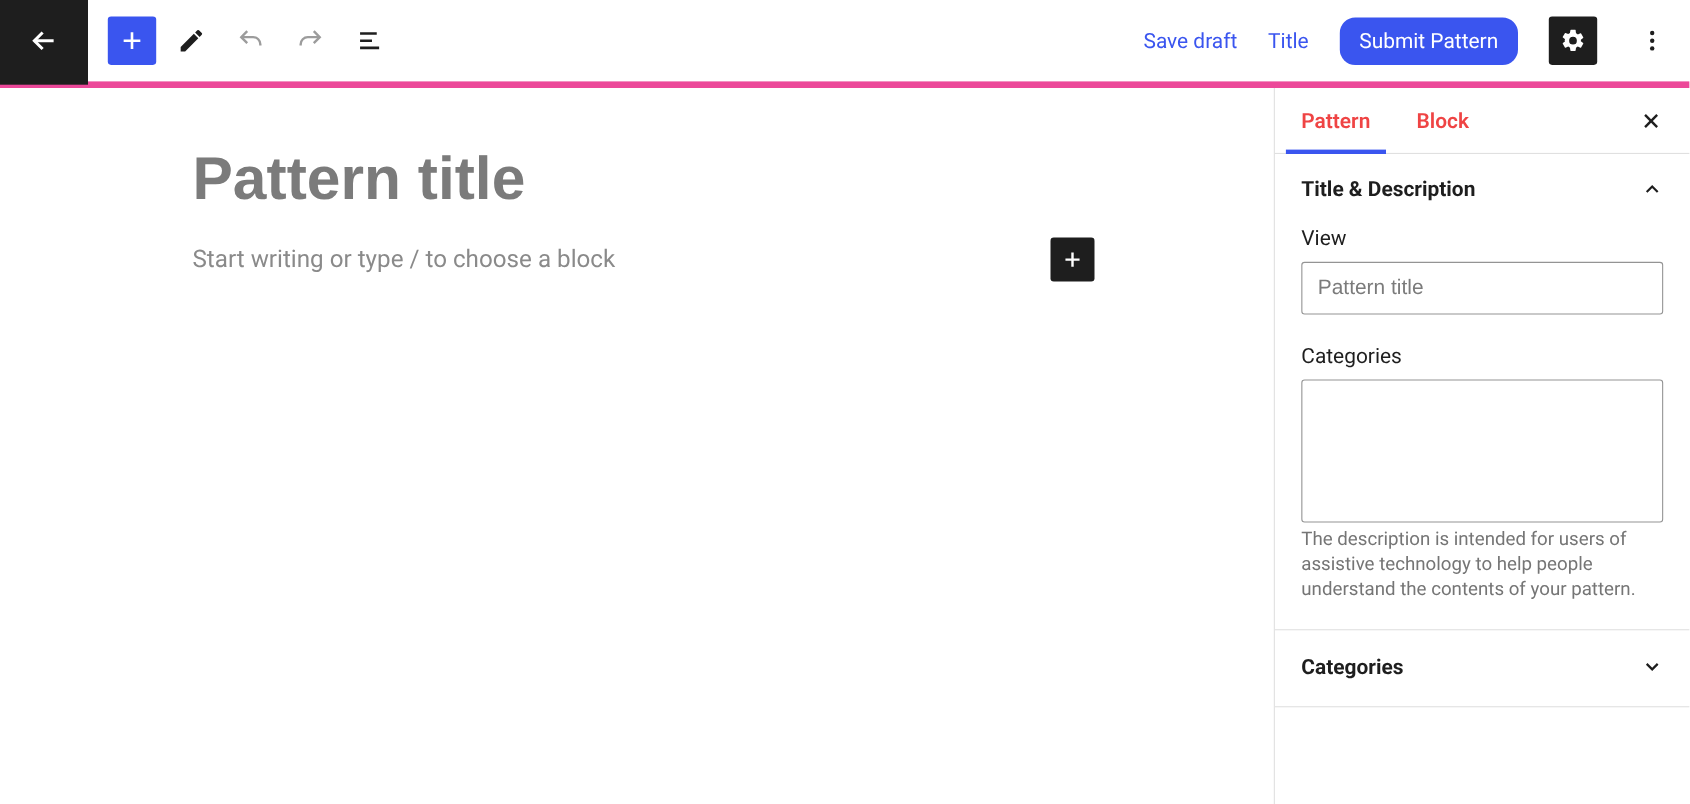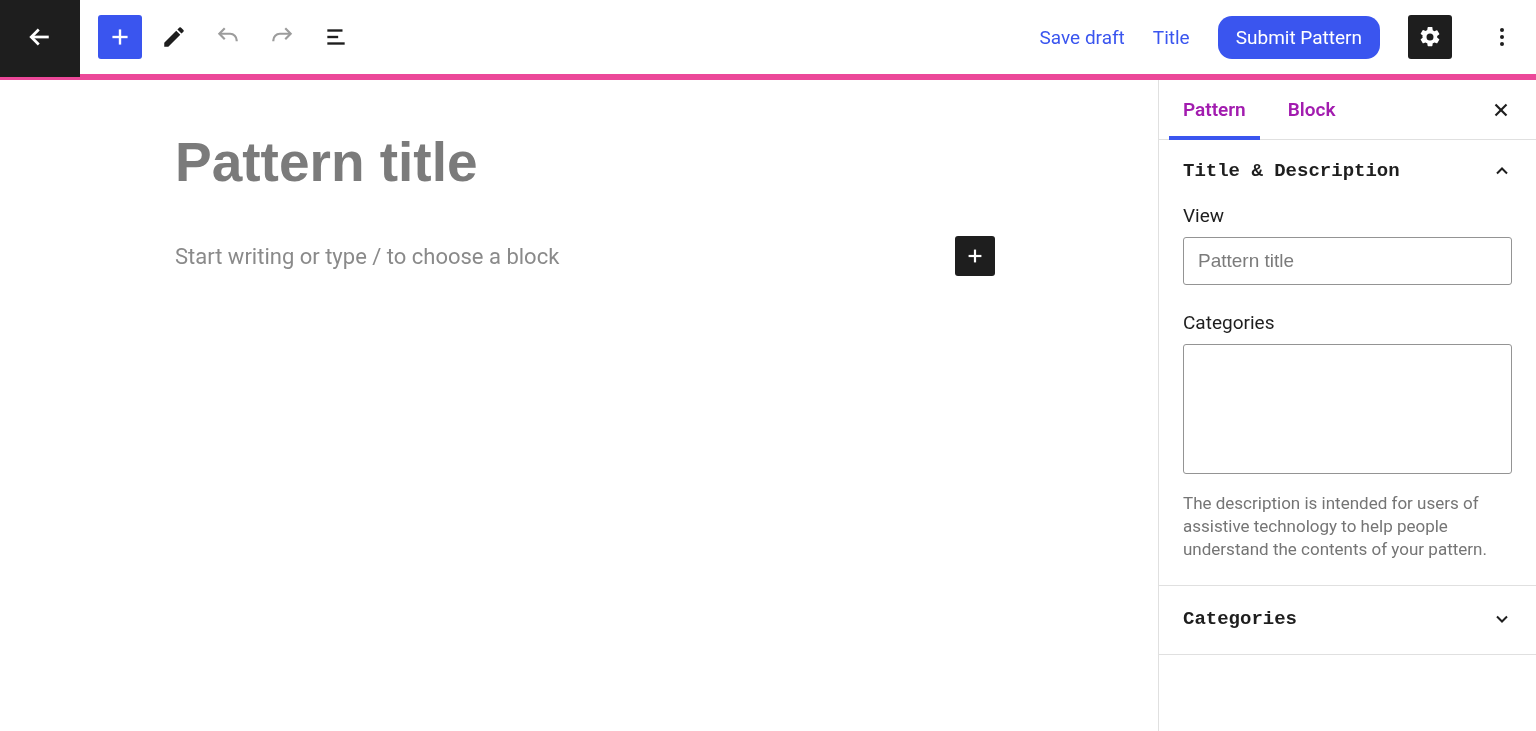--- a/index.html
+++ b/index.html
@@ -97,21 +97,21 @@
   .title-input {
     border:none;
     font-size: 55px;
     font-weight: 700;
     color:#1e1e1e;
     width:100%;
     outline:none;
   }
   .title-input::placeholder { color:#7b7b7b; font-weight:700;}
   .paragraph-row {
-    margin-top: 42px;
+    margin-top: 22px;
     display:flex;
     align-items:center;
     justify-content:space-between;
   }
   .paragraph-placeholder {
     color:#8a8a8a;
     font-size: 22px;
   }
   .inline-add {
     width:40px;height:40px;
@@ -134,21 +134,21 @@
     align-items:center;
     border-bottom:1px solid #e0e0e0;
     height:60px;
     padding: 0 20px 0 24px;
   }
   .sb-tab {
     font-size:19px;
     font-weight:600;
     padding: 18px 0;
     margin-right: 42px;
-    color:#a21caf;
+    color:#ef4444;
     position:relative;
     cursor:pointer;
   }
   .sb-tab.active::after {
     content:"";
     position:absolute;
     left:-14px; right:-14px; bottom:-1px;
     height:4px;
     background:#3a55ef;
   }
@@ -164,21 +164,20 @@
     padding: 16px 24px 24px 24px;
   }
   .sb-panel-header {
     display:flex;
     align-items:center;
     justify-content:space-between;
     font-size:19px;
     font-weight:700;
     cursor:pointer;
     padding: 4px 0;
-    font-family: Liberation Mono, monospace;
   }
   .sb-label {
     font-size:19px;
     margin-top: 18px;
     margin-bottom: 10px;
     display:block;
   }
   .sb-input {
     width:100%;
     height:48px;
@@ -193,21 +192,20 @@
     width:100%;
     height:130px;
     border:1px solid #949494;
     border-radius:3px;
     font-size:18px;
     padding:10px 12px;
     resize:none;
     outline:none;
   }
   .sb-help {
-    margin-top:14px;
     font-size:17px;
     color:#757575;
     line-height:1.35;
   }
   .chev { display:inline-flex; }
 </style>
 </head>
 <body>
 
 <div class="topbar">

